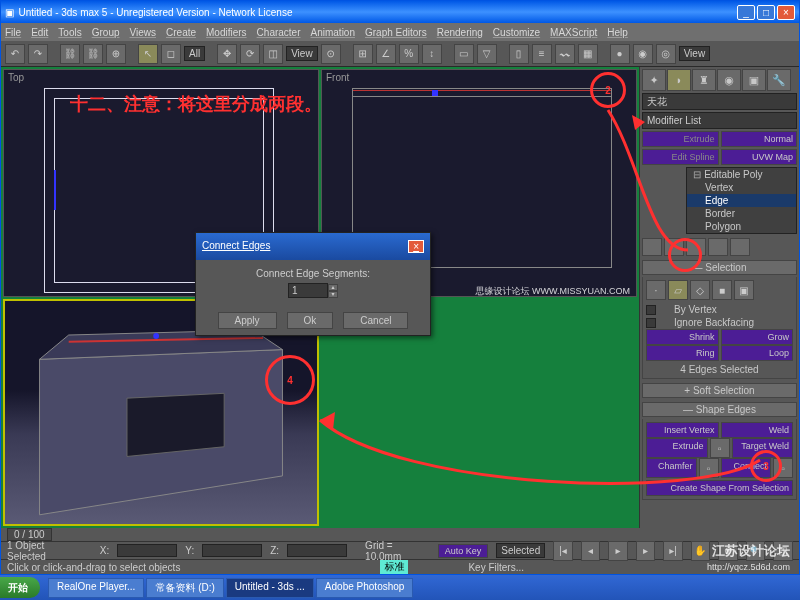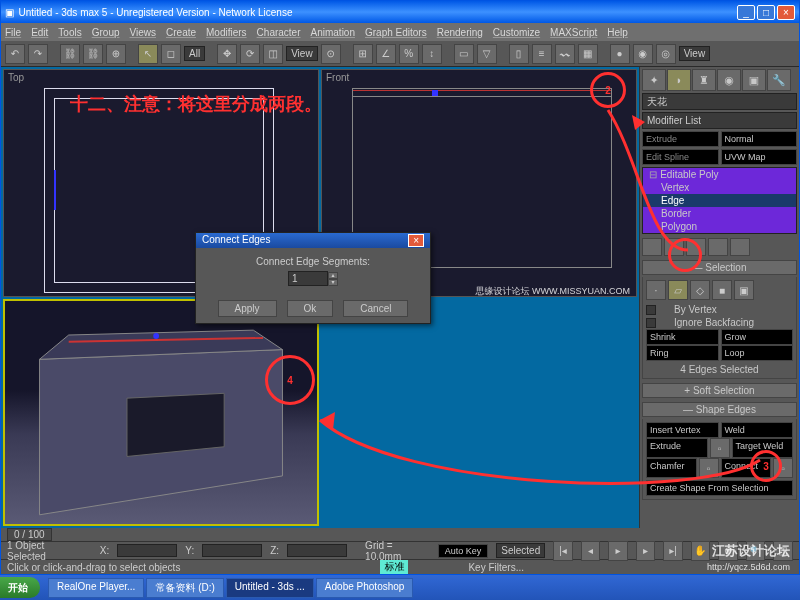--- a/index.html
+++ b/index.html
@@ -10,51 +10,51 @@
 .titlebar .winbtn { width: 18px; height: 15px; background: #3878d8; border: 1px solid #fff; border-radius: 2px; color: #fff; text-align: center; line-height: 13px; font-size: 10px; }
 .titlebar .winbtn.close { background: #e35a3a; }
 .menubar { background: #6f6f6f; color: #d8d8d8; height: 18px; display: flex; align-items: center; padding: 0 4px; gap: 10px; font-size: 11px; }
 .menubar span { text-decoration: underline; text-decoration-color: #999; }
 .toolbar { background: #575757; height: 26px; display: flex; align-items: center; padding: 0 4px; gap: 3px; border-bottom: 1px solid #2a2a2a; }
 .tbtn { width: 20px; height: 20px; background: #6a6a6a; border: 1px solid #444; display: inline-flex; align-items: center; justify-content: center; color: #ccc; font-size: 10px; }
 .tbtn.active { background: #8a8a5a; }
 .tsep { width: 6px; }
 .tdrop { background: #3a3a3a; color: #ccc; border: 1px solid #222; padding: 1px 4px; font-size: 10px; }
 .workarea { display: flex; height: calc(100% - 22px - 18px - 26px - 46px); }
-.viewports { flex: 1; display: grid; grid-template-columns: 1fr 1fr; grid-template-rows: 1fr 1fr; background: #0369a1; gap: 2px; padding: 2px; position: relative; }
+.viewports { flex: 1; display: grid; grid-template-columns: 1fr 1fr; grid-template-rows: 1fr 1fr; background: #15803d; gap: 2px; padding: 2px; position: relative; }
 .vp { background: #1a1a2e; border: 1px solid #555; position: relative; overflow: hidden; }
 .vp.active { border: 2px solid #c0c000; }
 .vp-label { position: absolute; top: 2px; left: 4px; color: #999; font-size: 10px; }
 .rect { position: absolute; border: 1px solid #dde; }
 .line-h { position: absolute; height: 1px; background: #b33; }
 .persp { background: linear-gradient(#15152a 40%, #3a3a55 60%, #5a5a75); }
 .cmdpanel { width: 160px; background: #575757; border-left: 1px solid #333; padding: 2px; color: #c8c8c8; display: flex; flex-direction: column; gap: 2px; }
 .cmdtabs { display: flex; gap: 1px; }
 .cmdtabs .ct { width: 24px; height: 22px; background: #6a6a6a; border: 1px solid #444; display: flex; align-items: center; justify-content: center; font-size: 11px; }
 .cmdtabs .ct.active { background: #8a8a5a; }
 .tfield { background: #3a3a3a; border: 1px solid #222; padding: 2px 4px; color: #ccc; width: 100%; }
 .btnrow { display: flex; gap: 2px; }
-.pbtn { flex: 1; background: #000000; border: 1px solid #444; padding: 2px 3px; text-align: left; font-size: 9px; }
+.pbtn { flex: 1; background: #4c1d95; border: 1px solid #444; padding: 2px 3px; text-align: right; font-size: 9px; }
 .pbtn.dis { color: #888; }
-.stacklist { background: #6d28d9; border: 1px solid #222; font-size: 10px; }
+.stacklist { background: #404040; border: 1px solid #222; font-size: 10px; margin-left: 44px; }
 .stacklist div { padding: 1px 6px; }
 .stacklist .sel { background: #1a3a6a; color: #fff; }
 .stackicons { display: flex; gap: 2px; margin-top: 2px; }
 .stackicons div { width: 20px; height: 18px; background: #6a6a6a; border: 1px solid #444; }
 .rollhead { background: #6a6a6a; border: 1px solid #444; text-align: center; padding: 1px; font-size: 10px; margin-top: 2px; }
 .rollbody { border: 1px solid #444; border-top: none; padding: 3px; font-size: 9px; }
 .cb { display: flex; align-items: center; gap: 18px; padding: 1px 0; }
 .cbx { width: 10px; height: 10px; background: #3a3a3a; border: 1px solid #222; }
 .statusbar { background: #575757; color: #ccc; font-size: 10px; }
 .sb1 { height: 14px; display: flex; align-items: center; padding: 0 6px; border-bottom: 1px solid #333; gap: 20px; }
 .sb2 { height: 18px; display: flex; align-items: center; padding: 0 6px; gap: 8px; border-bottom: 1px solid #333; }
 .sb3 { height: 14px; display: flex; align-items: center; padding: 0 6px; }
 .coord { background: #3a3a3a; border: 1px solid #222; padding: 0 4px; width: 60px; }
 .dialog { position: absolute; top: 232px; left: 195px; width: 236px; background: #575757; border: 1px solid #222; box-shadow: 2px 2px 5px rgba(0,0,0,0.5); z-index: 50; }
-.dlgtitle { background: linear-gradient(#2a6ad0,#1a4aa0); color: #fff; padding: 1px 6px; font-size: 11px; display: flex; }
+.dlgtitle { background: linear-gradient(#2a6ad0,#1a4aa0); color: #fff; padding: 7px 6px; font-size: 11px; display: flex; text-decoration: underline; }
 .dlgbody { padding: 8px; color: #ccc; text-align: center; }
 .dlgbtns { display: flex; gap: 10px; justify-content: center; padding: 6px; }
 .dlgbtns .db { background: #6a6a6a; border: 1px solid #444; padding: 2px 16px; color: #ccc; }
 .spinner { display: inline-flex; align-items: center; }
 .spinner input { width: 40px; background: #3a3a3a; border: 1px solid #222; color: #ccc; padding: 1px 3px; }
 .spinbtns { display: flex; flex-direction: column; }
 .spinbtns div { width: 10px; height: 7px; background: #6a6a6a; border: 1px solid #444; font-size: 6px; line-height: 5px; text-align: center; }
 .annot { position: absolute; color: #ff3030; font-family: SimSun, serif; font-weight: bold; z-index: 40; }
 .circle { position: absolute; border: 3px solid #ff3030; border-radius: 50%; z-index: 40; display: flex; align-items: center; justify-content: center; color: #ff3030; font-size: 20px; font-weight: bold; }
 .arrow-svg { position: absolute; z-index: 39; pointer-events: none; }

